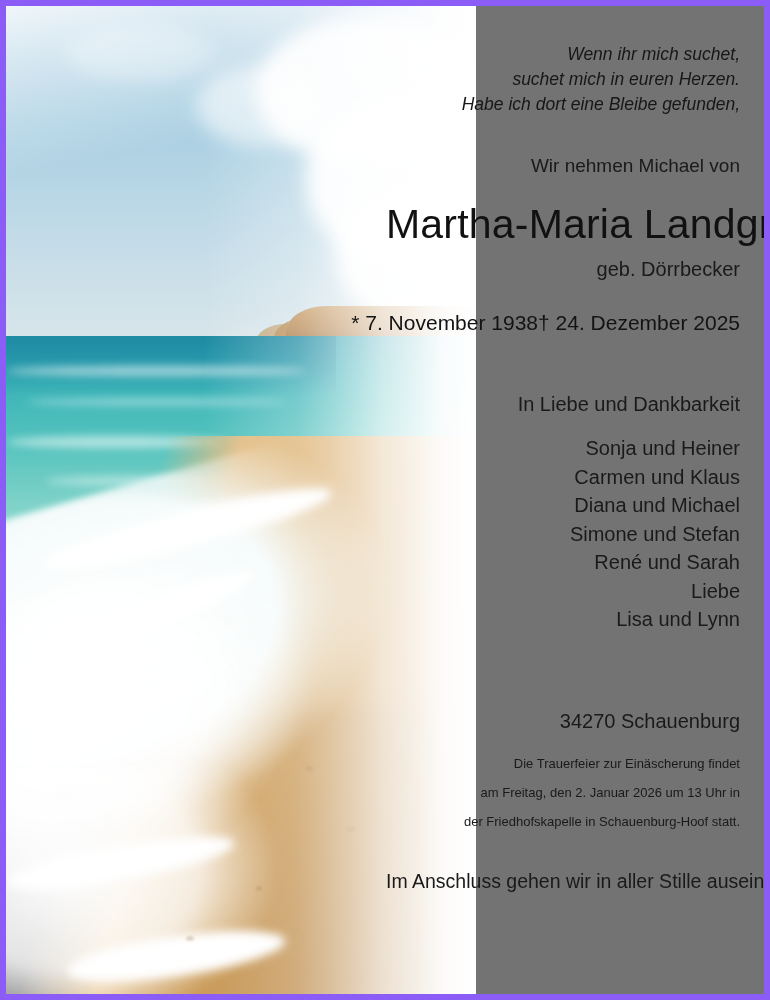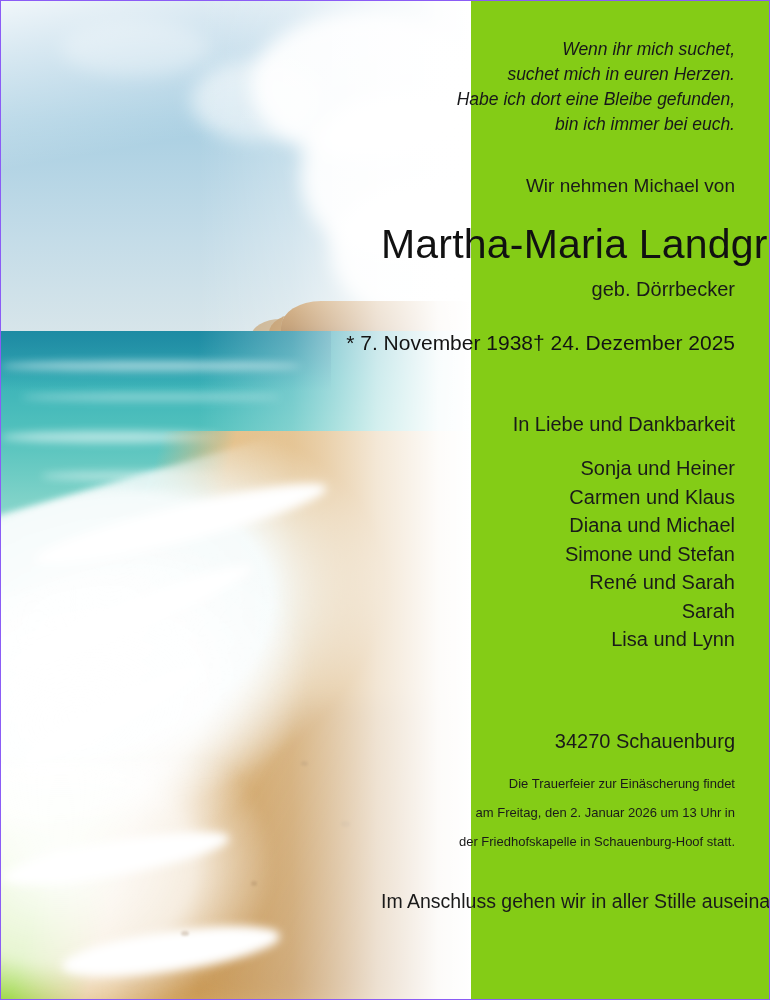--- a/index.html
+++ b/index.html
@@ -8,23 +8,23 @@
     background: #ffffff;
   }
   body {
     font-family: "Liberation Sans", sans-serif;
   }
   .obituary {
     position: relative;
     width: 770px;
     height: 1000px;
     overflow: hidden;
-    background: #84cc16;
+    background: #737373;
     box-sizing: border-box;
-    border: 1px solid #8b5cf6;
+    border: 6px solid #8b5cf6;
   }
 
   
   .photo {
     position: absolute;
     left: 0;
     top: 0;
     width: 470px;
     height: 1000px;
     overflow: hidden;
@@ -314,21 +314,20 @@
     <div class="fade-top"></div>
     <div class="fade"></div>
   </div>
 
   <div class="content">
 
     <div class="verse">
       <div>Wenn ihr mich suchet,</div>
       <div>suchet mich in euren Herzen.</div>
       <div>Habe ich dort eine Bleibe gefunden,</div>
-      <div>bin ich immer bei euch.</div>
     </div>
 
     <div class="farewell">Wir nehmen Michael von</div>
 
     <div class="name">Martha-Maria Landgrebe</div>
 
     <div class="maiden">geb. Dörrbecker</div>
 
     <div class="dates">
       <span>* 7. November 1938</span>
@@ -336,21 +335,21 @@
     </div>
 
     <div class="gratitude">In Liebe und Dankbarkeit</div>
 
     <div class="family">
       <div>Sonja und Heiner</div>
       <div>Carmen und Klaus</div>
       <div>Diana und Michael</div>
       <div>Simone und Stefan</div>
       <div>René und Sarah</div>
-      <div>Sarah</div>
+      <div>Liebe</div>
       <div>Lisa und Lynn</div>
     </div>
 
     <div class="place">34270 Schauenburg</div>
 
     <div class="ceremony">
       <div>Die Trauerfeier zur Einäscherung findet</div>
       <div>am Freitag, den 2. Januar 2026 um 13 Uhr in</div>
       <div>der Friedhofskapelle in Schauenburg-Hoof statt.</div>
     </div>

